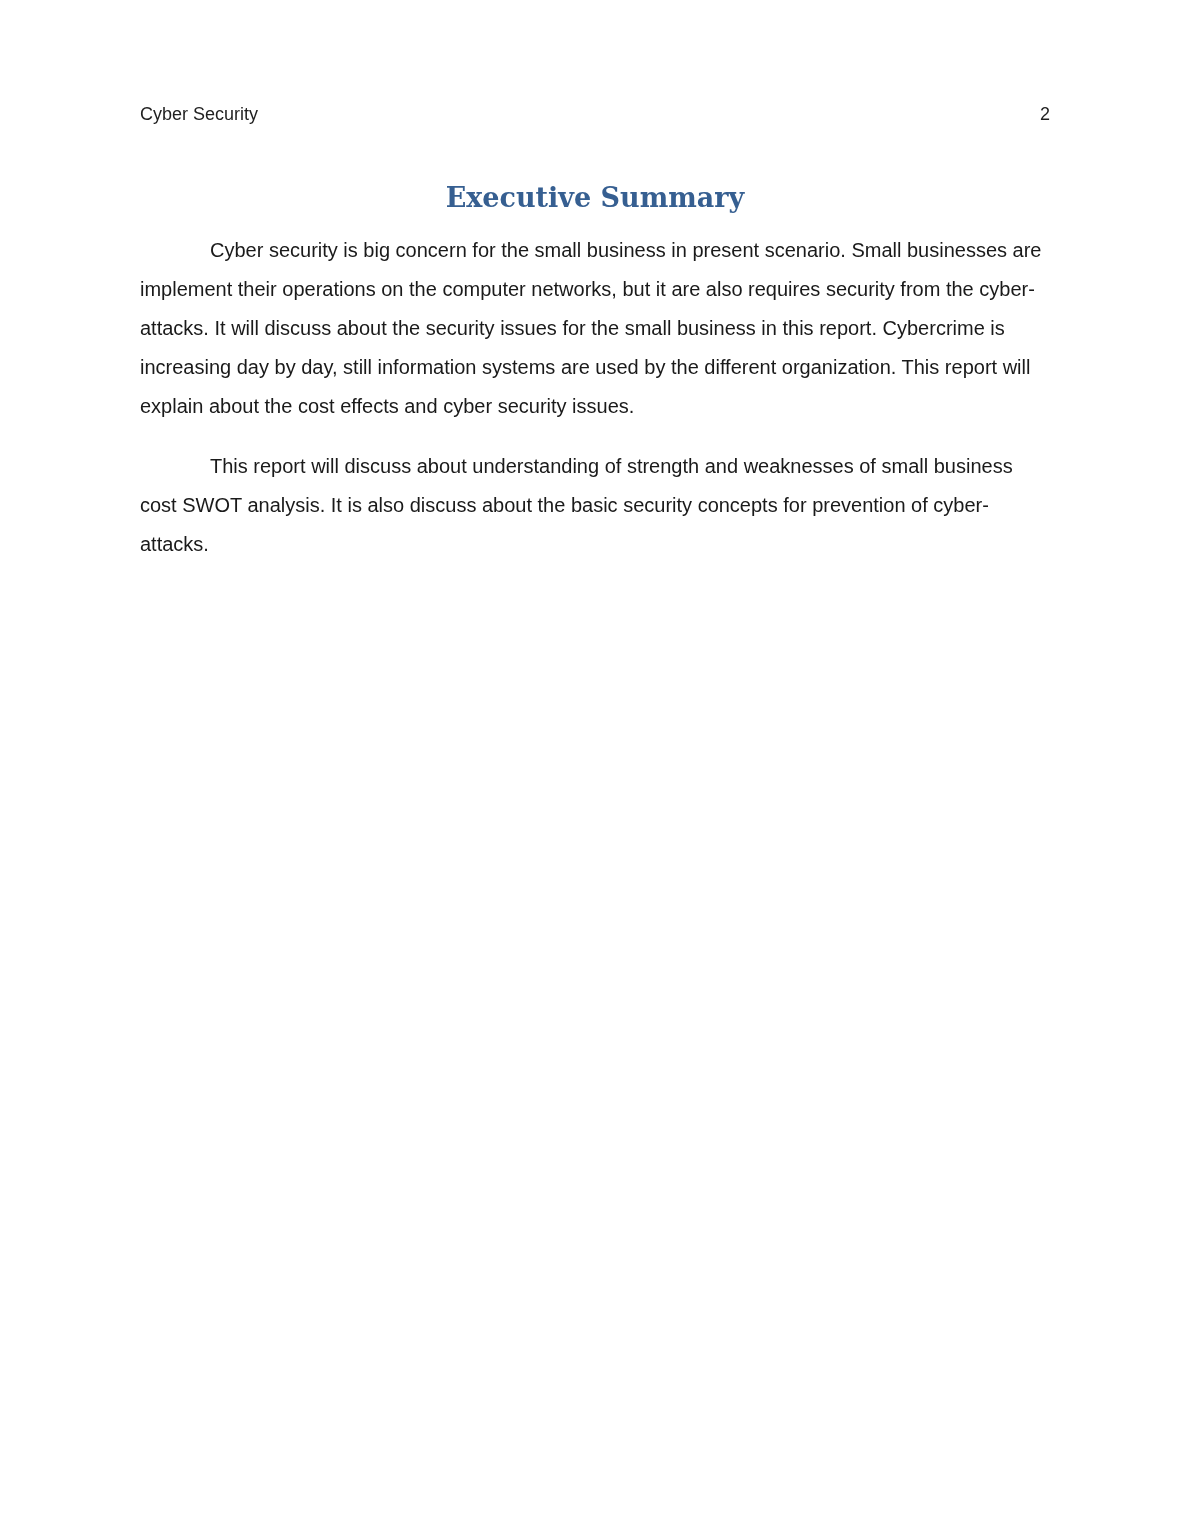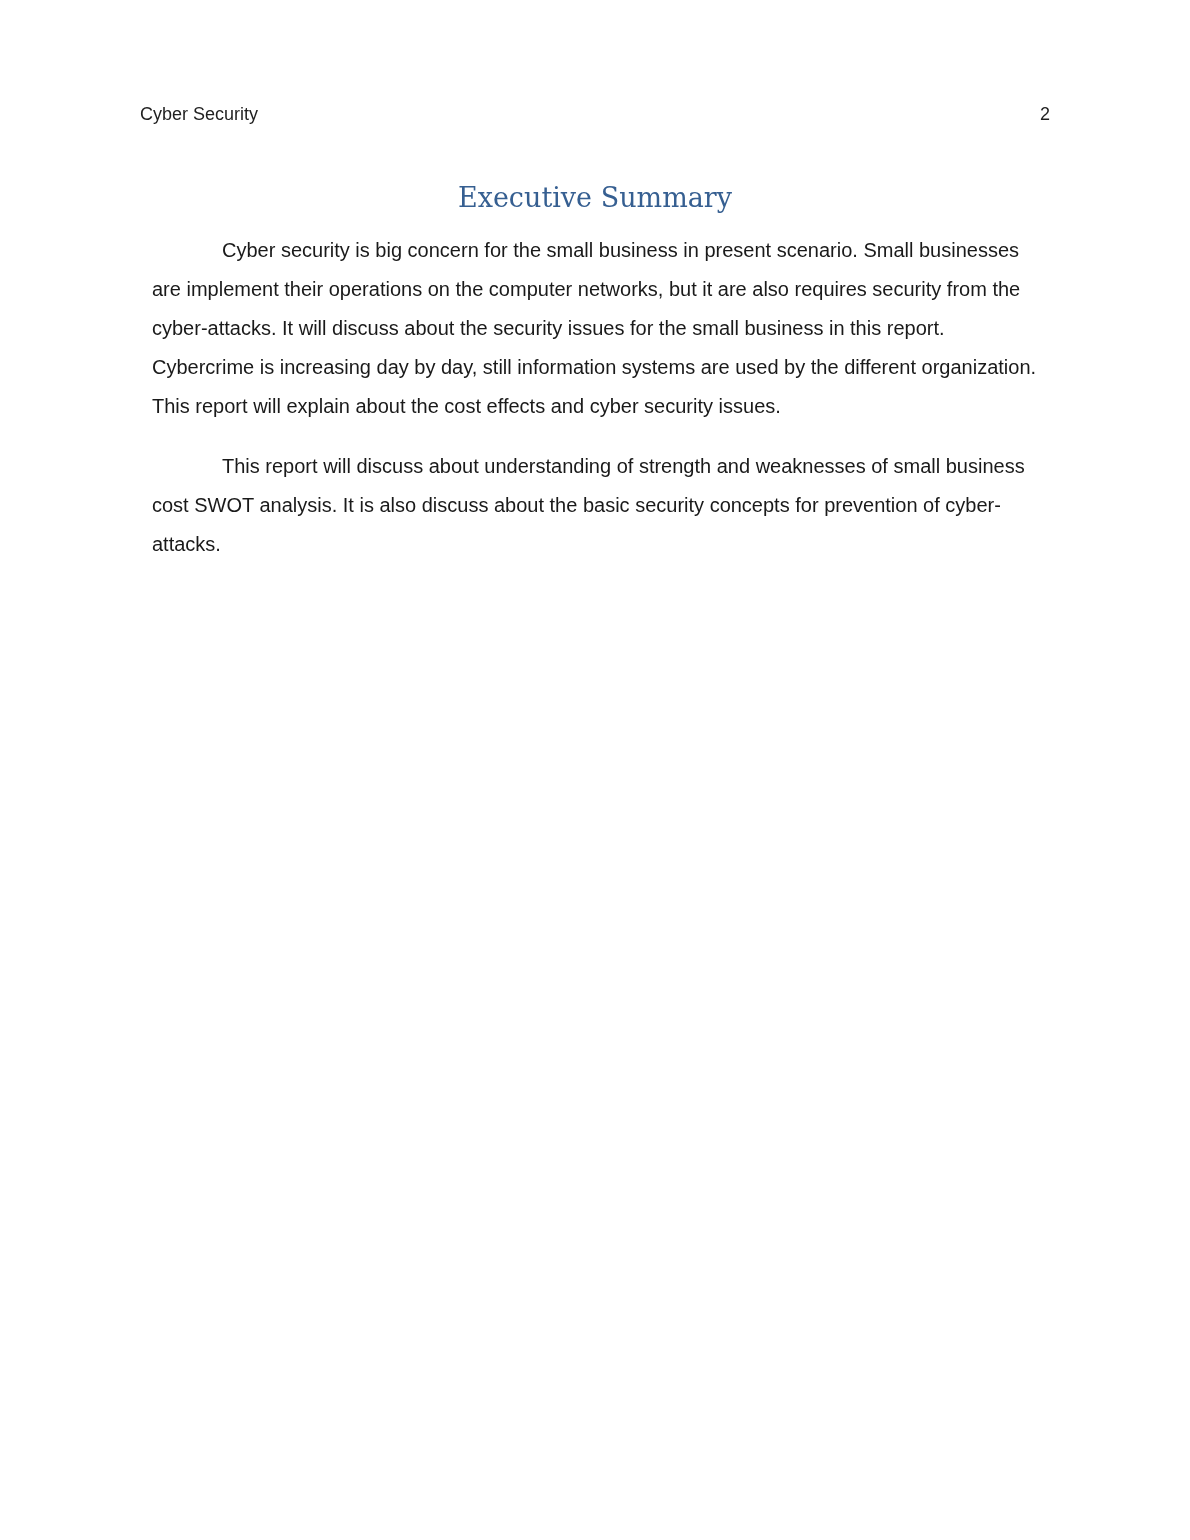--- a/index.html
+++ b/index.html
@@ -35,36 +35,36 @@
     font-size: 18px;
     color: #1f1f1f;
   }
   .doc-title {
     position: absolute;
     top: 182px;
     left: 0;
     width: 100%;
     text-align: center;
     font-family: "DejaVu Serif", "Liberation Serif", serif;
-    font-weight: normal;
+    font-weight: bold;
     font-size: 27px;
     color: #365F91;
   }
   .doc-body {
     position: absolute;
     top: 231px;
     left: 140px;
     width: 910px;
     font-size: 20px;
     line-height: 39px;
     color: #1a1a1a;
     text-align: left;
   }
   .doc-body p {
-    margin: 0 0 21px 12px;
+    margin: 0 0 21px 0;
     text-indent: 70px;
   }
 </style>
 </head>
 <body>
 
 <div class="page">
 
   <div class="page-header">
     <span class="running-title">Cyber Security</span>

